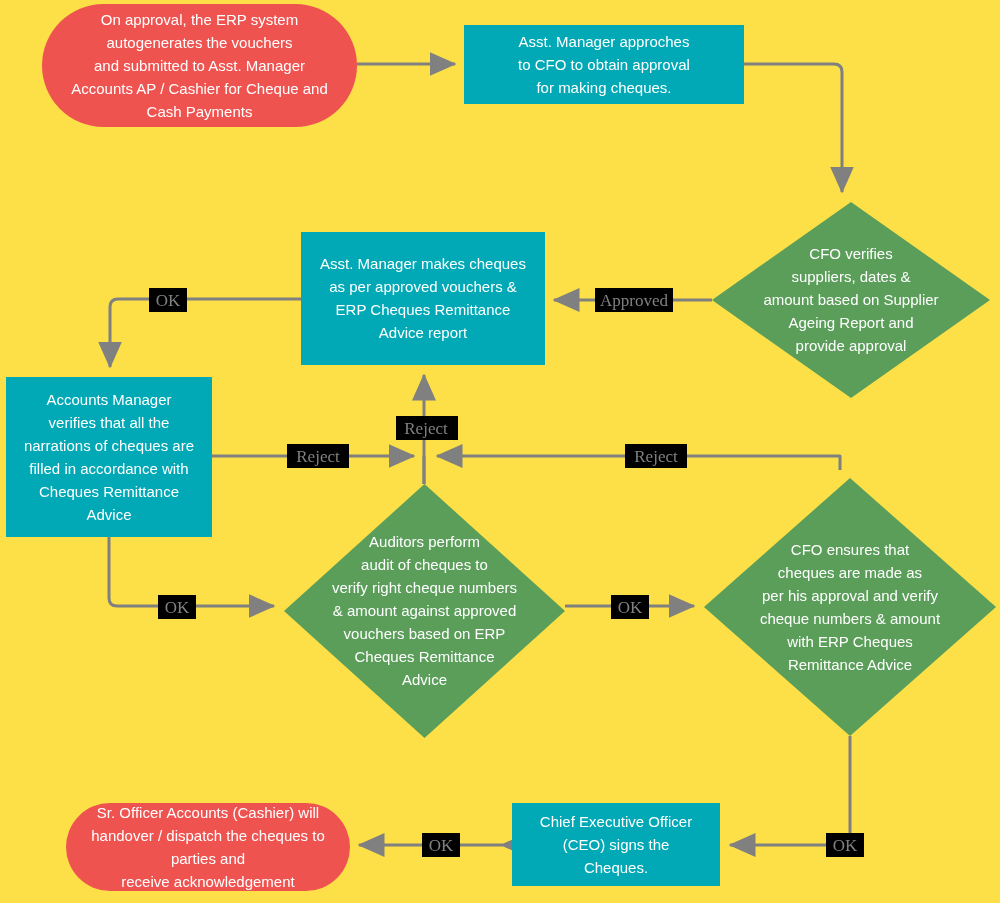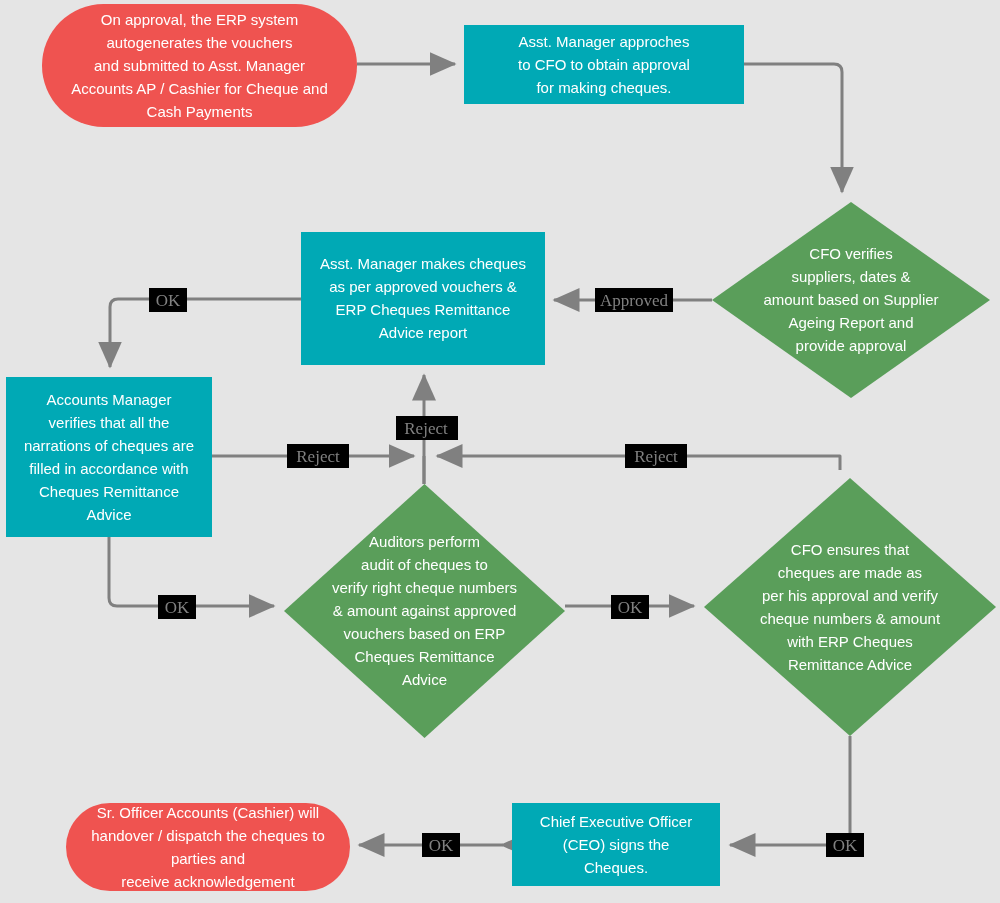--- a/index.html
+++ b/index.html
@@ -1,16 +1,16 @@
 <!DOCTYPE html>
 <html><head>
 <meta charset="utf-8">
 <style>
   html,body{margin:0;padding:0;background:#000;}
-  #stage{position:relative;width:1000px;height:903px;background:#e5e5e5;overflow:hidden;
+  #stage{position:relative;width:1000px;height:903px;background:#fde047;overflow:hidden;
          font-family:"Liberation Sans",sans-serif;}
   svg{position:absolute;left:0;top:0;width:1000px;height:903px;}
   .nodetext{fill:#ffffff;font-family:"Liberation Sans",sans-serif;font-size:15px;}
   .edgelabel{fill:#808080;font-family:"Liberation Serif",serif;font-size:17px;}
 </style>
 </head>
 <body>
 
 <div id="stage">
   <svg viewBox="0 0 1000 903">

